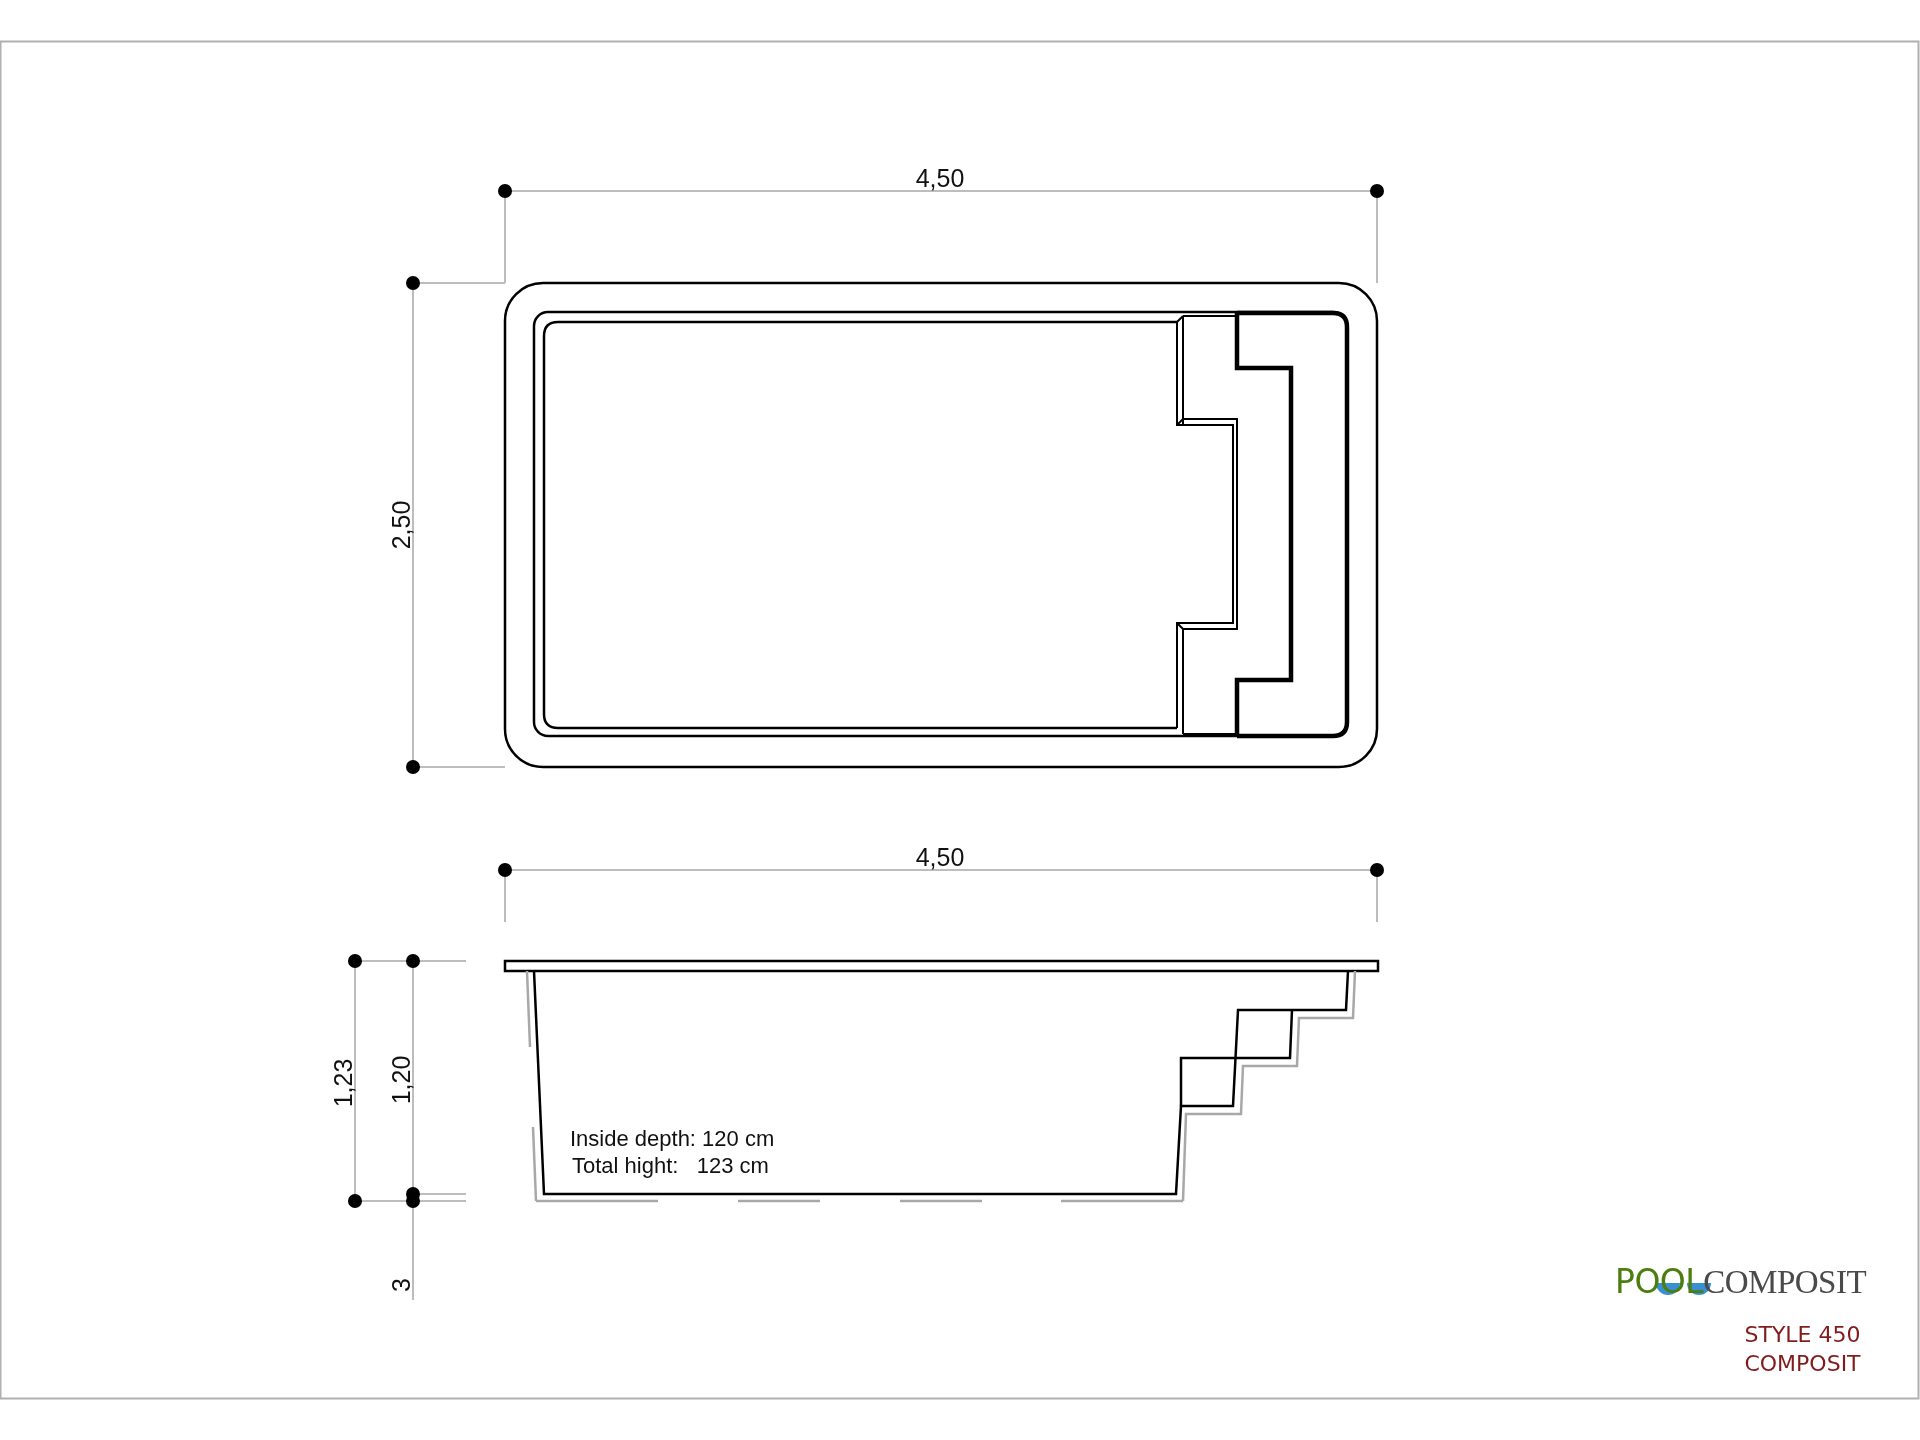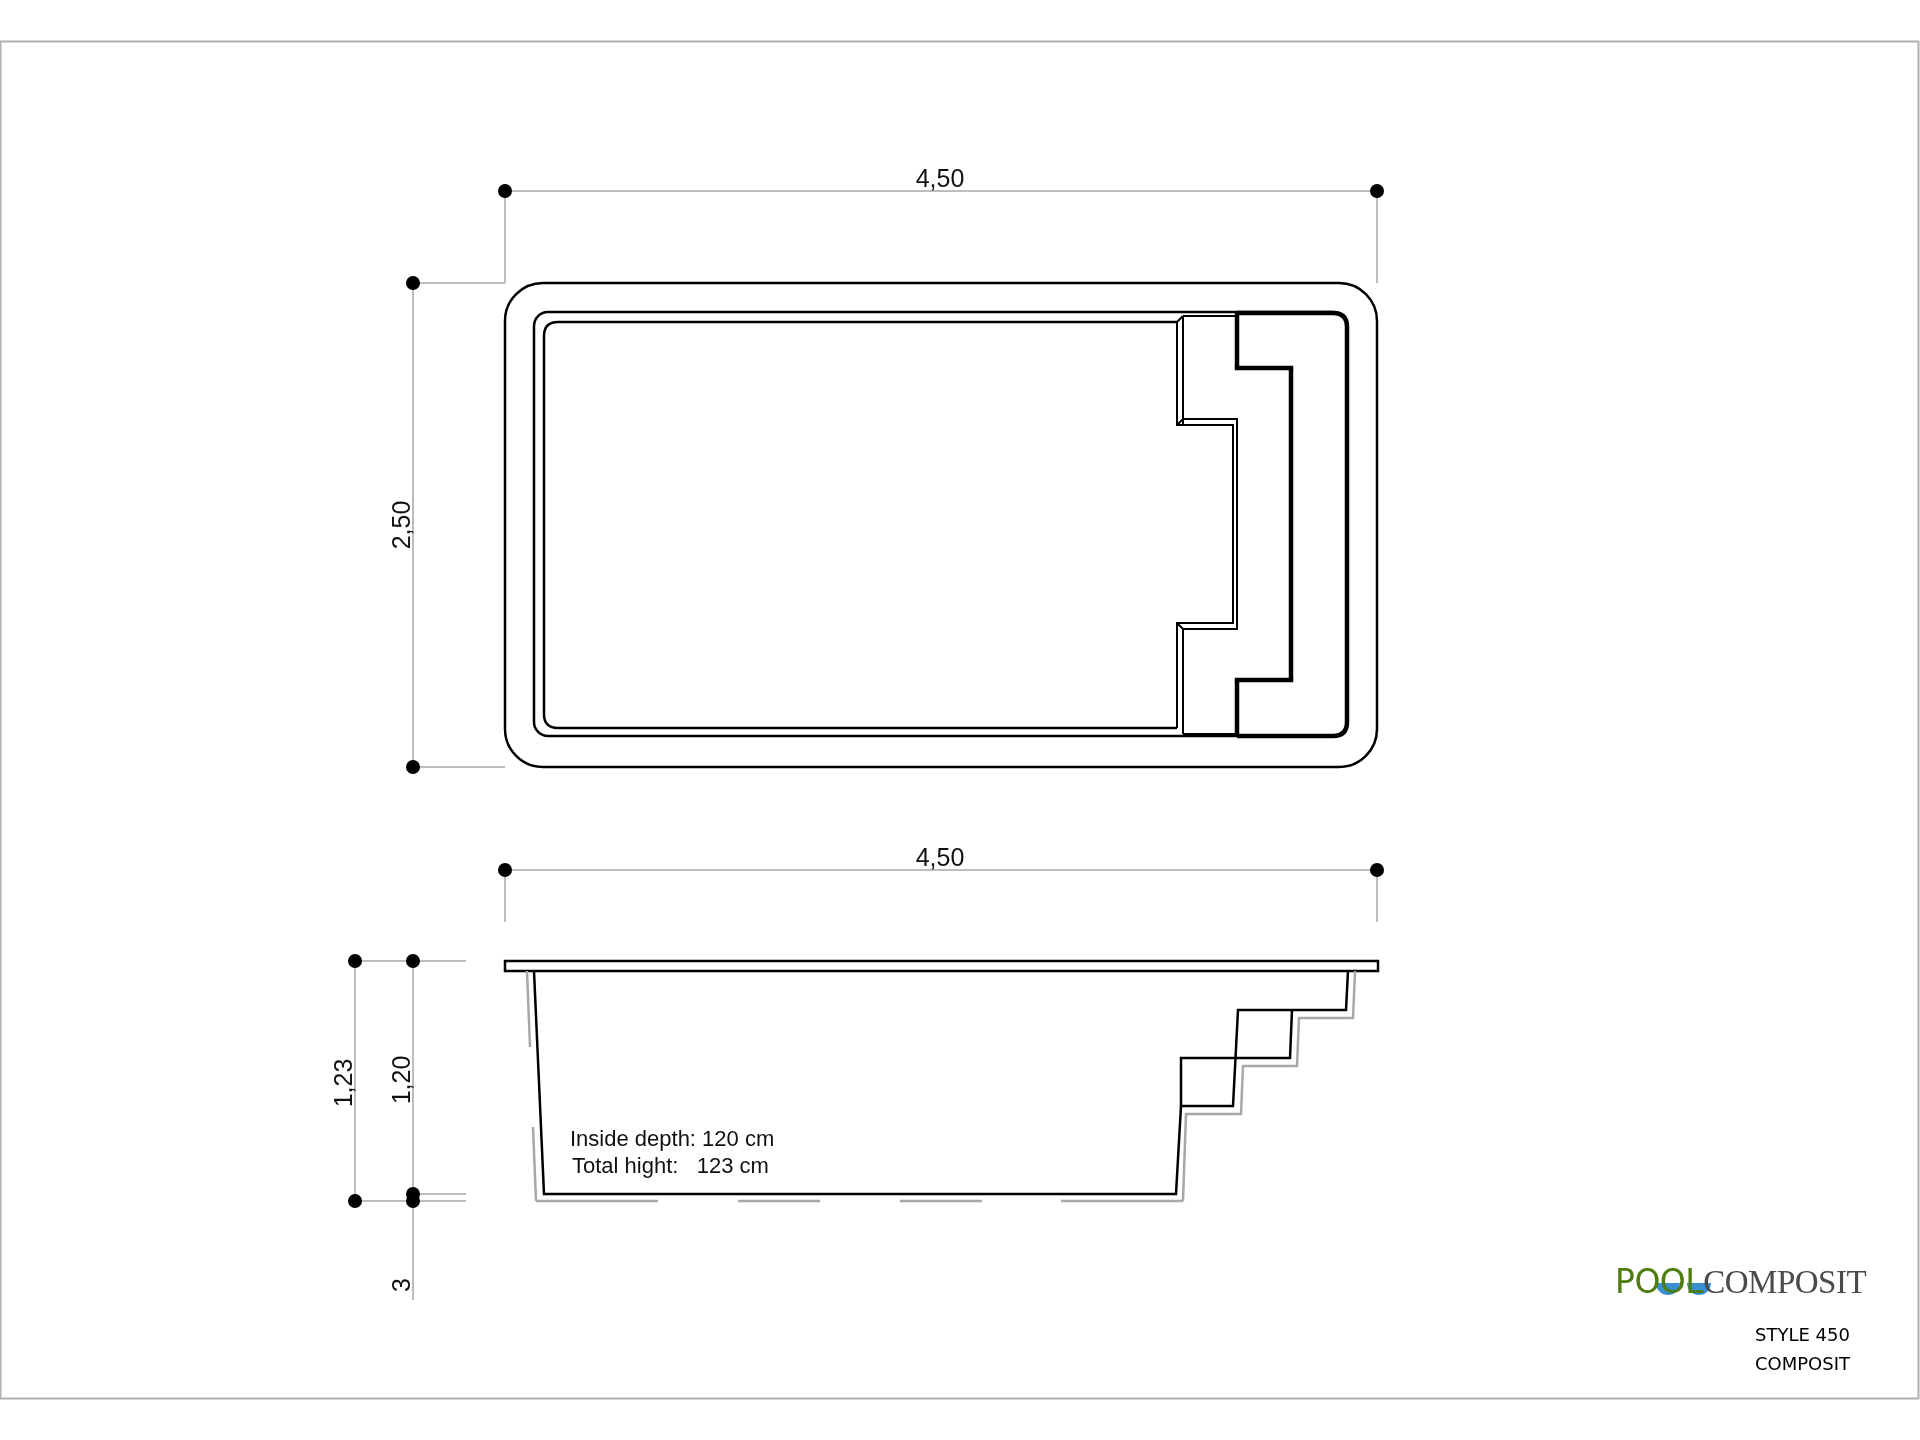--- a/index.html
+++ b/index.html
@@ -3,21 +3,21 @@
 <meta charset="utf-8">
 <style>
   html,body{margin:0;padding:0;background:#fff;}
   body{width:1920px;height:1440px;position:relative;overflow:hidden;font-family:"Liberation Sans",sans-serif;}
   #drawing{position:absolute;left:0;top:0;}
   .dimtxt{font-family:"Liberation Sans",sans-serif;font-size:25px;fill:#111;}
   .note{font-family:"Liberation Sans",sans-serif;font-size:22px;fill:#111;}
   .logo{position:absolute;left:1615px;top:1262px;font-family:"DejaVu Sans",sans-serif;font-size:33px;letter-spacing:-0.5px;line-height:40px;white-space:nowrap;}
   .logo .pool{color:#4d7c0f;font-weight:normal;}
   .logo .comp{color:#4a4a4a;font-family:Liberation Serif, serif;}
-  .subtitle{position:absolute;left:1700px;width:205px;text-align:center;font-family:"DejaVu Sans",sans-serif;font-size:18px;color:#000000;line-height:30px;}
+  .subtitle{position:absolute;left:1700px;width:205px;text-align:center;font-family:"DejaVu Sans",sans-serif;font-size:22px;color:#7f1d1d;line-height:30px;}
 </style>
 </head>
 <body>
 
 <svg id="drawing" width="1920" height="1440" viewBox="0 0 1920 1440">
 
   <rect x="0.5" y="41.5" width="1918" height="1357" fill="none" stroke="#b0b0b0" stroke-width="2"></rect>
 
   <g>
 

